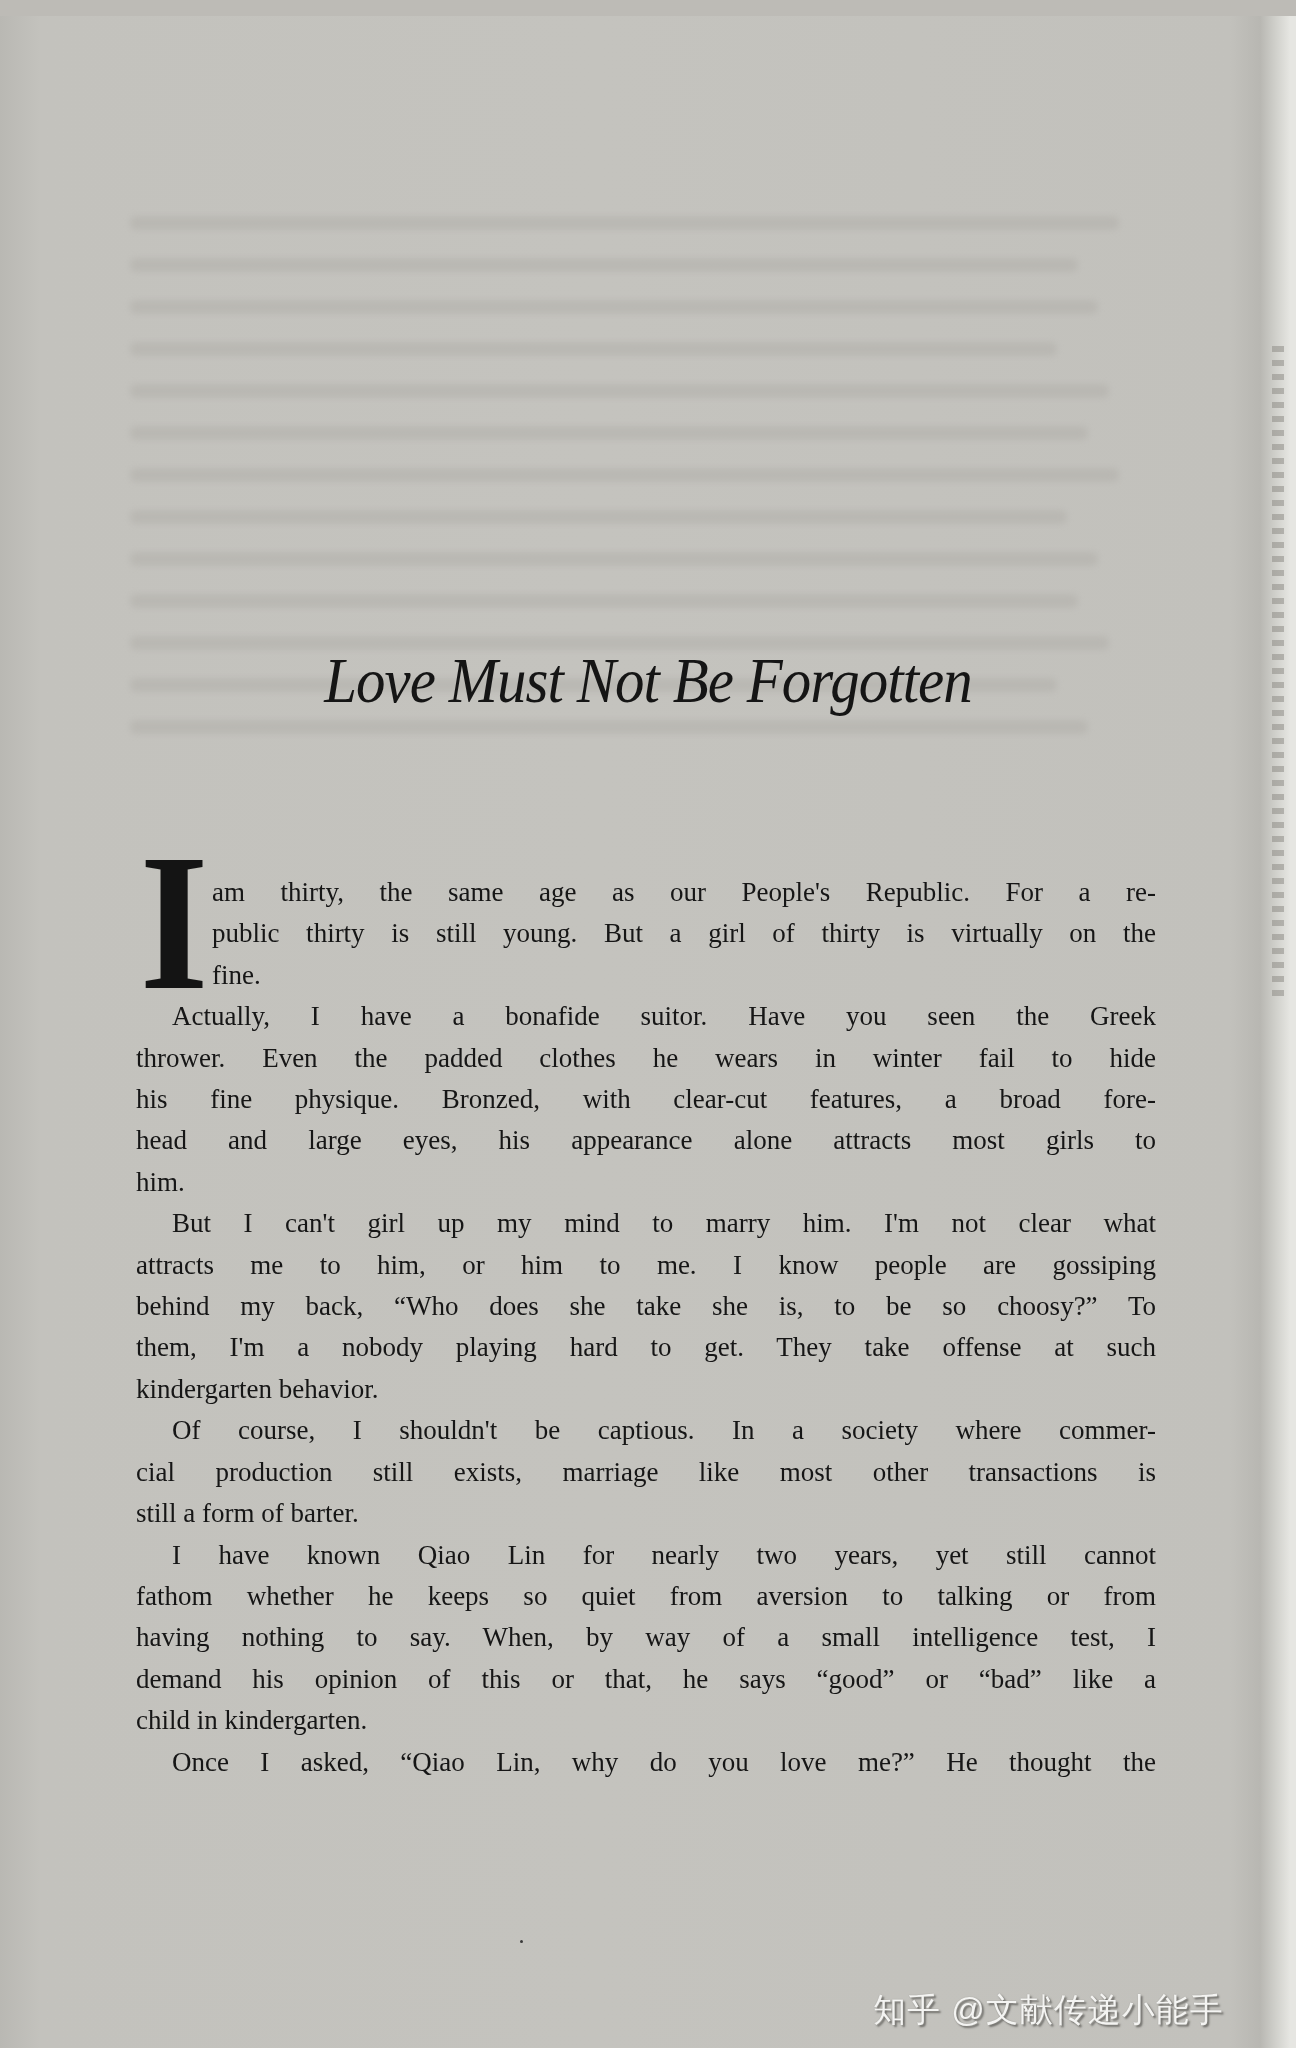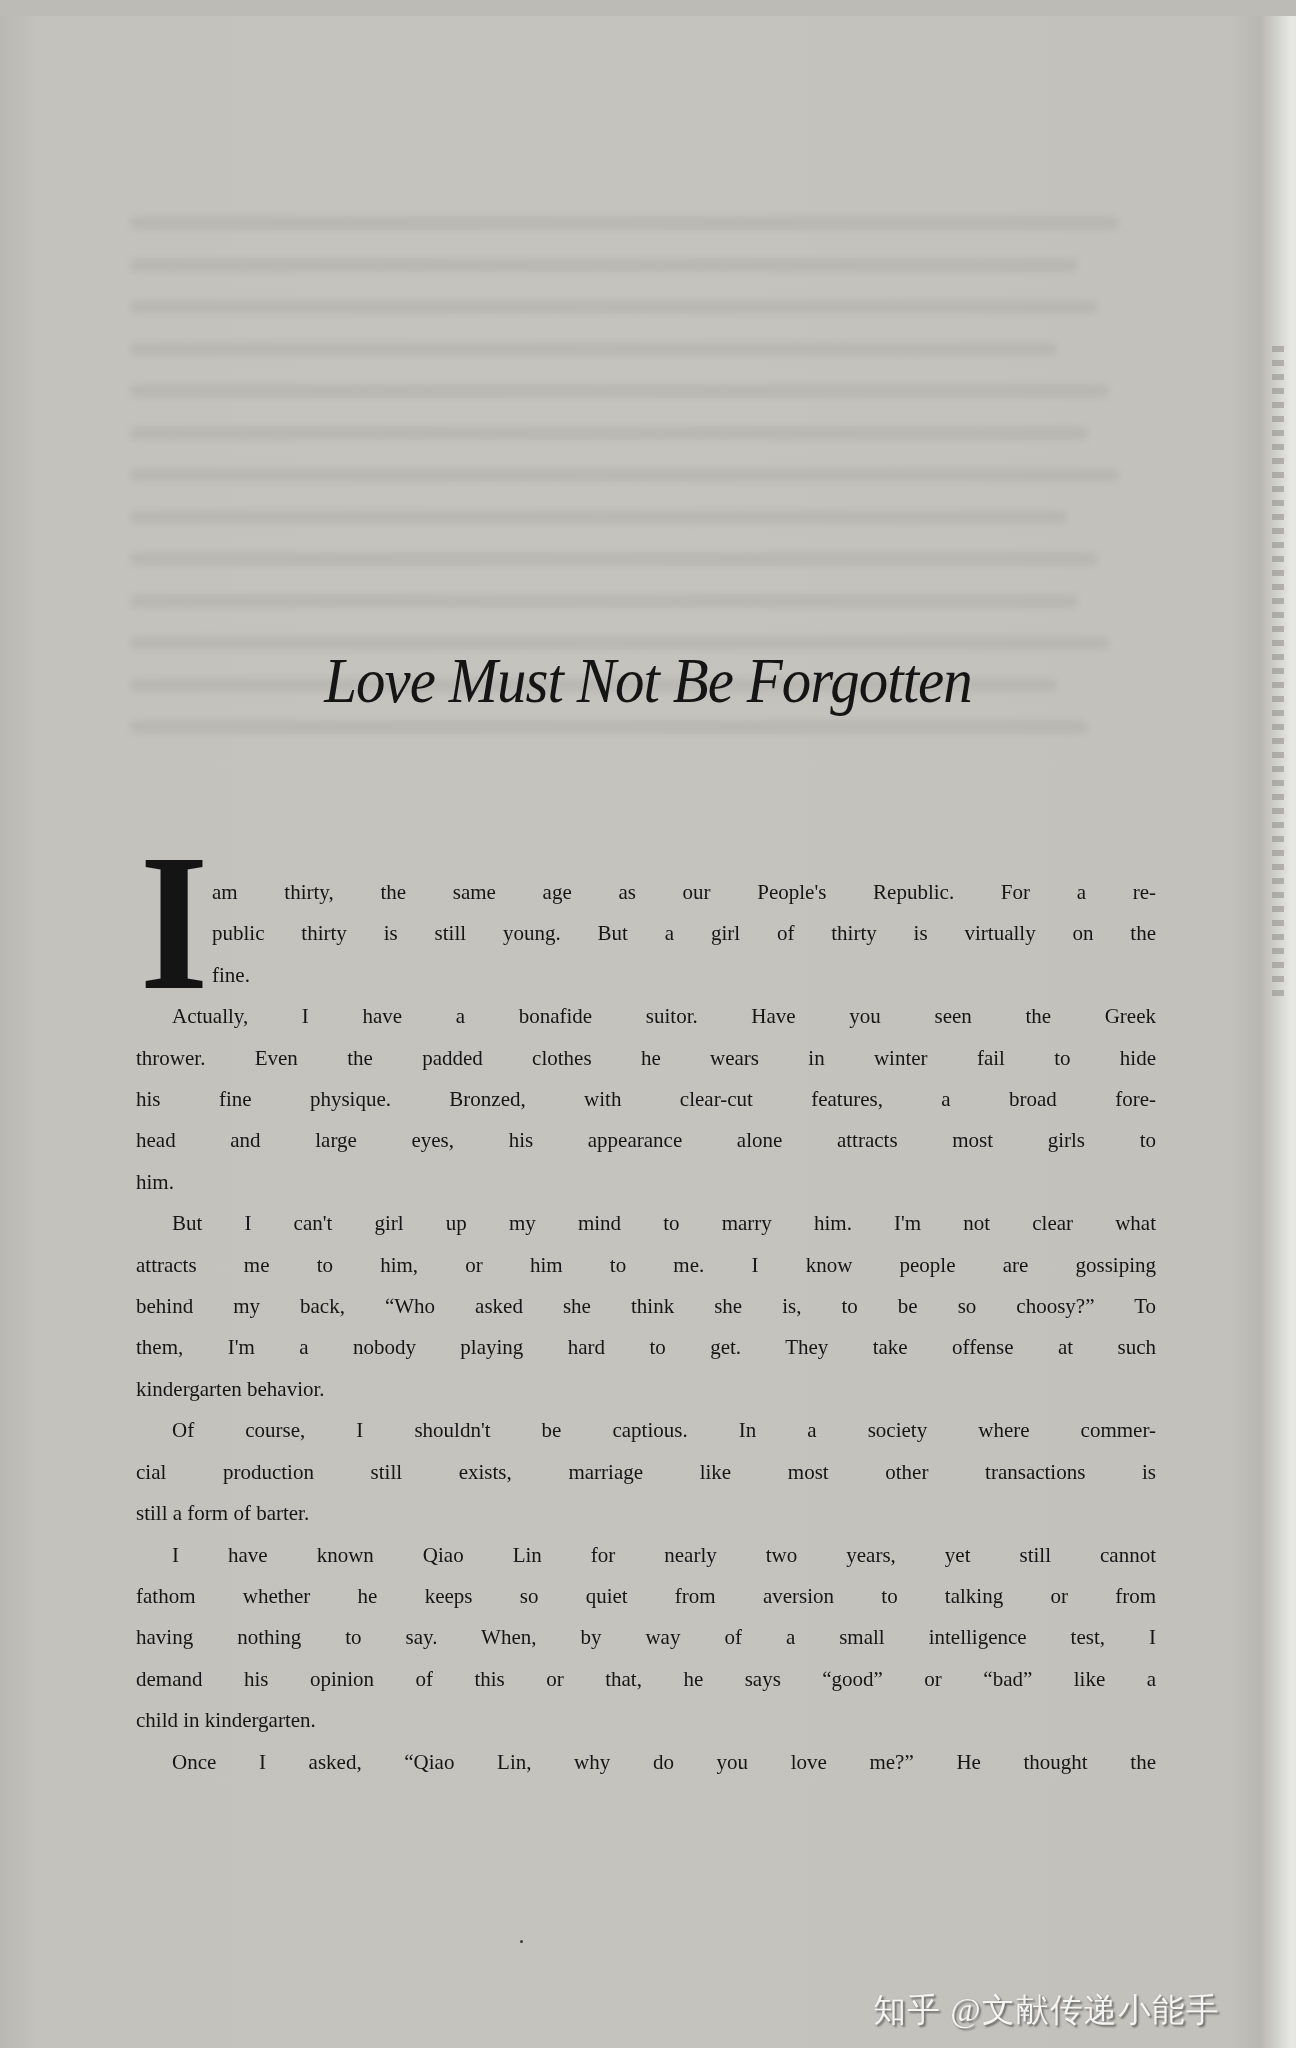--- a/index.html
+++ b/index.html
@@ -31,30 +31,30 @@
     transform:scaleX(0.92);
   }
   .dropcap {
     position:absolute; left:136px; top:808px;
     font-family:"Liberation Serif", serif; font-weight:bold;
     font-size:196px; line-height:1; color:#141414; transform:scaleX(0.9);
   }
   .body-text {
     position:absolute; left:136px; top:856px; width:1020px;
     font-family:"Liberation Serif", "DejaVu Serif", serif;
-    font-size:21px; line-height:41.4px; color:#161616;
+    font-size:27px; line-height:41.4px; color:#161616;
     text-align:justify;
   }
   .line { display:block; text-align:justify; text-align-last:justify; white-space:nowrap; }
   .line.end { text-align-last:left; }
   .indent { padding-left:36px;font-family:Liberation Serif, serif; }
   .dc-line { padding-left:76px; }
   .watermark {
     position:absolute; left:873px; top:1972px;
-    font-family:Liberation Serif, serif; font-size:33px; color:#f4f4f2;
+    font-family:Liberation Sans, sans-serif; font-size:33px; color:#f4f4f2;
     text-shadow: 2px 2px 2px #6f6e6a, 0 0 1px #8a8984; letter-spacing:1px;
   }
   .dot { position:absolute; left:520px; top:1924px; width:3px; height:3px; background:#3a3a3a; border-radius:50%; }
 </style>
 </head>
 <body>
 
 <div class="page">
   <div class="bleed">
     <div class="ln" style="width:96%"></div>
@@ -81,21 +81,21 @@
       <span class="line dc-line">am thirty, the same age as our People's Republic. For a re-</span>
       <span class="line dc-line">public thirty is still young. But a girl of thirty is virtually on the</span>
       <span class="line end dc-line">fine.</span>
       <span class="line indent">Actually, I have a bonafide suitor. Have you seen the Greek</span>
       <span class="line">thrower. Even the padded clothes he wears in winter fail to hide</span>
       <span class="line">his fine physique. Bronzed, with clear-cut features, a broad fore-</span>
       <span class="line">head and large eyes, his appearance alone attracts most girls to</span>
       <span class="line end">him.</span>
       <span class="line indent">But I can't girl up my mind to marry him. I'm not clear what</span>
       <span class="line">attracts me to him, or him to me. I know people are gossiping</span>
-      <span class="line">behind my back, “Who asked she think she is, to be so choosy?” To</span>
+      <span class="line">behind my back, “Who does she take she is, to be so choosy?” To</span>
       <span class="line">them, I'm a nobody playing hard to get. They take offense at such</span>
       <span class="line end">kindergarten behavior.</span>
       <span class="line indent">Of course, I shouldn't be captious. In a society where commer-</span>
       <span class="line">cial production still exists, marriage like most other transactions is</span>
       <span class="line end">still a form of barter.</span>
       <span class="line indent">I have known Qiao Lin for nearly two years, yet still cannot</span>
       <span class="line">fathom whether he keeps so quiet from aversion to talking or from</span>
       <span class="line">having nothing to say. When, by way of a small intelligence test, I</span>
       <span class="line">demand his opinion of this or that, he says “good” or “bad” like a</span>
       <span class="line end">child in kindergarten.</span>

